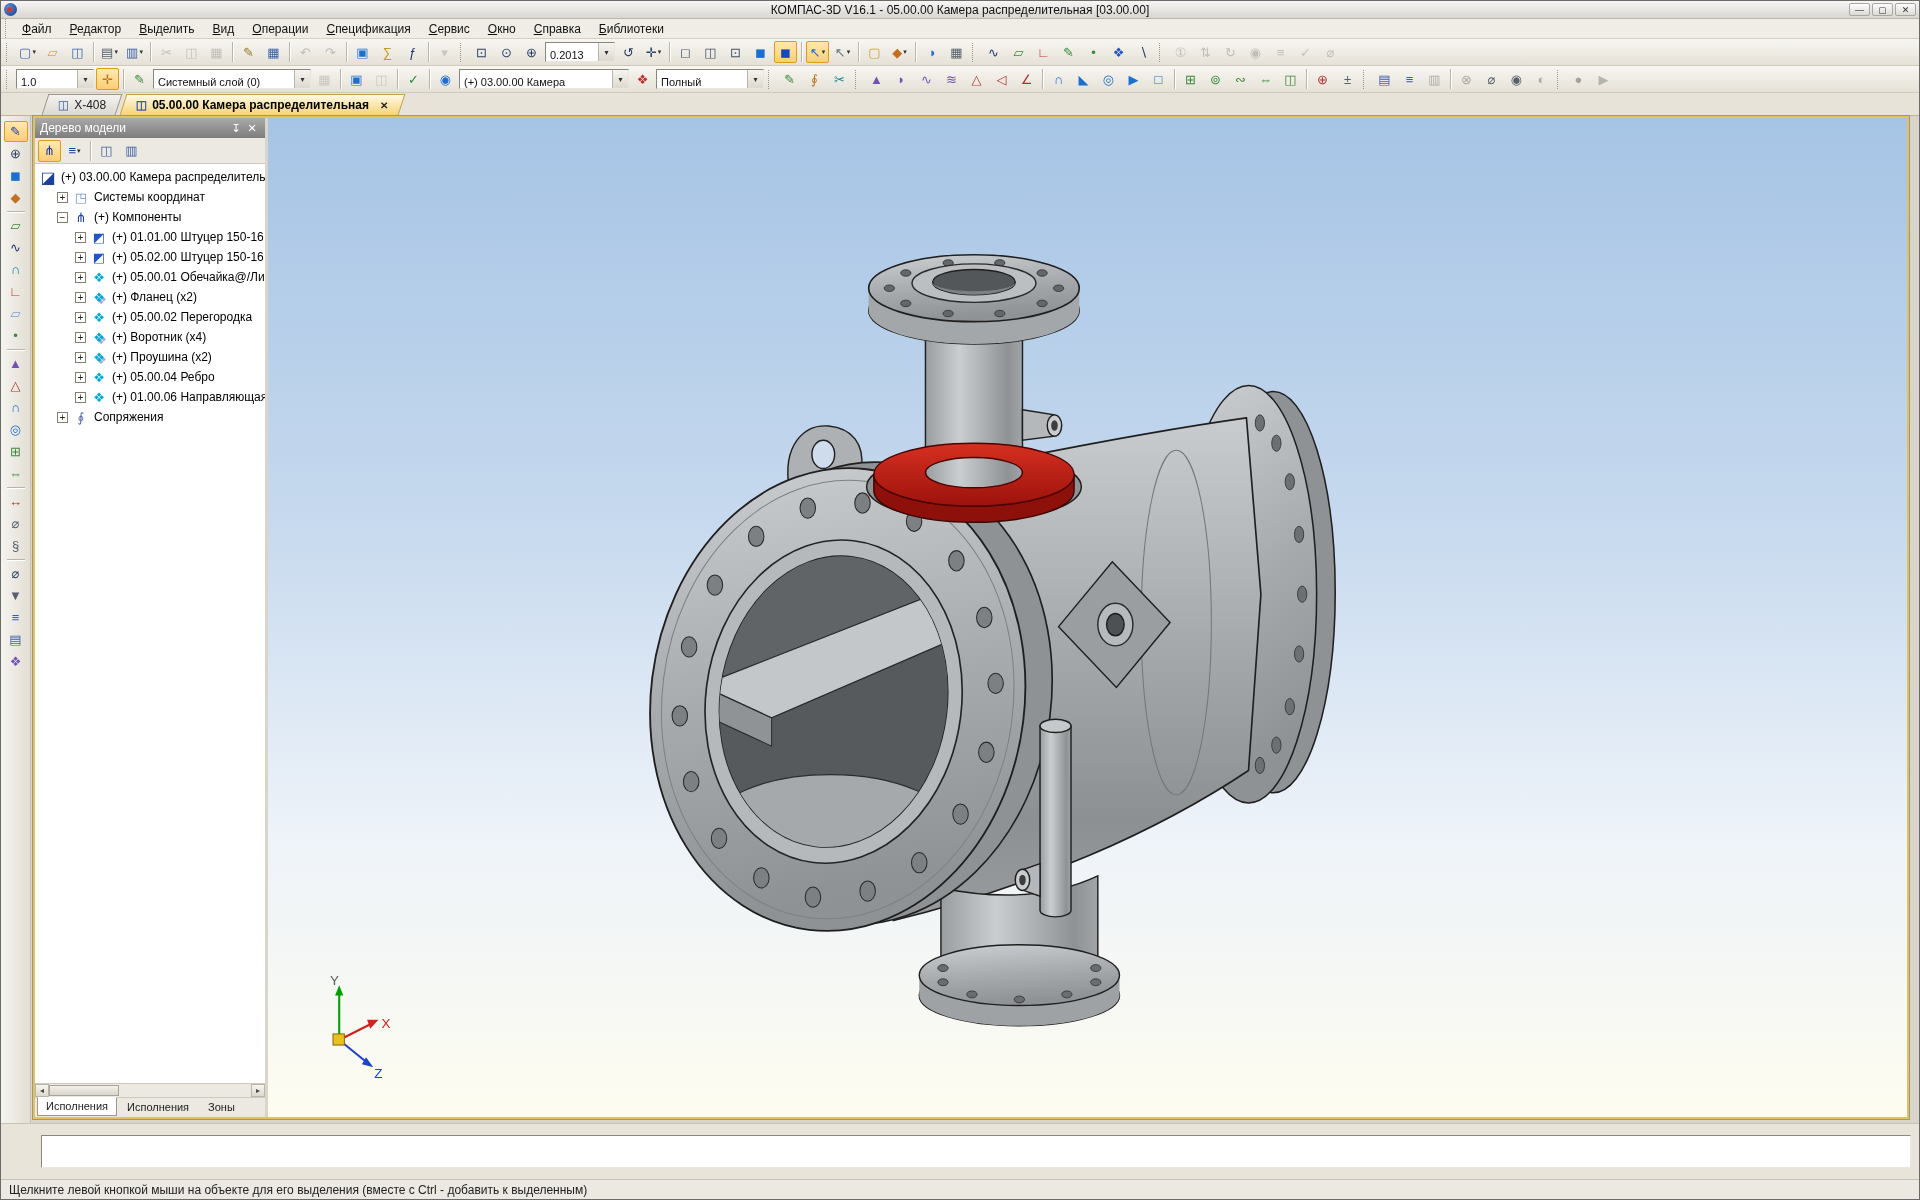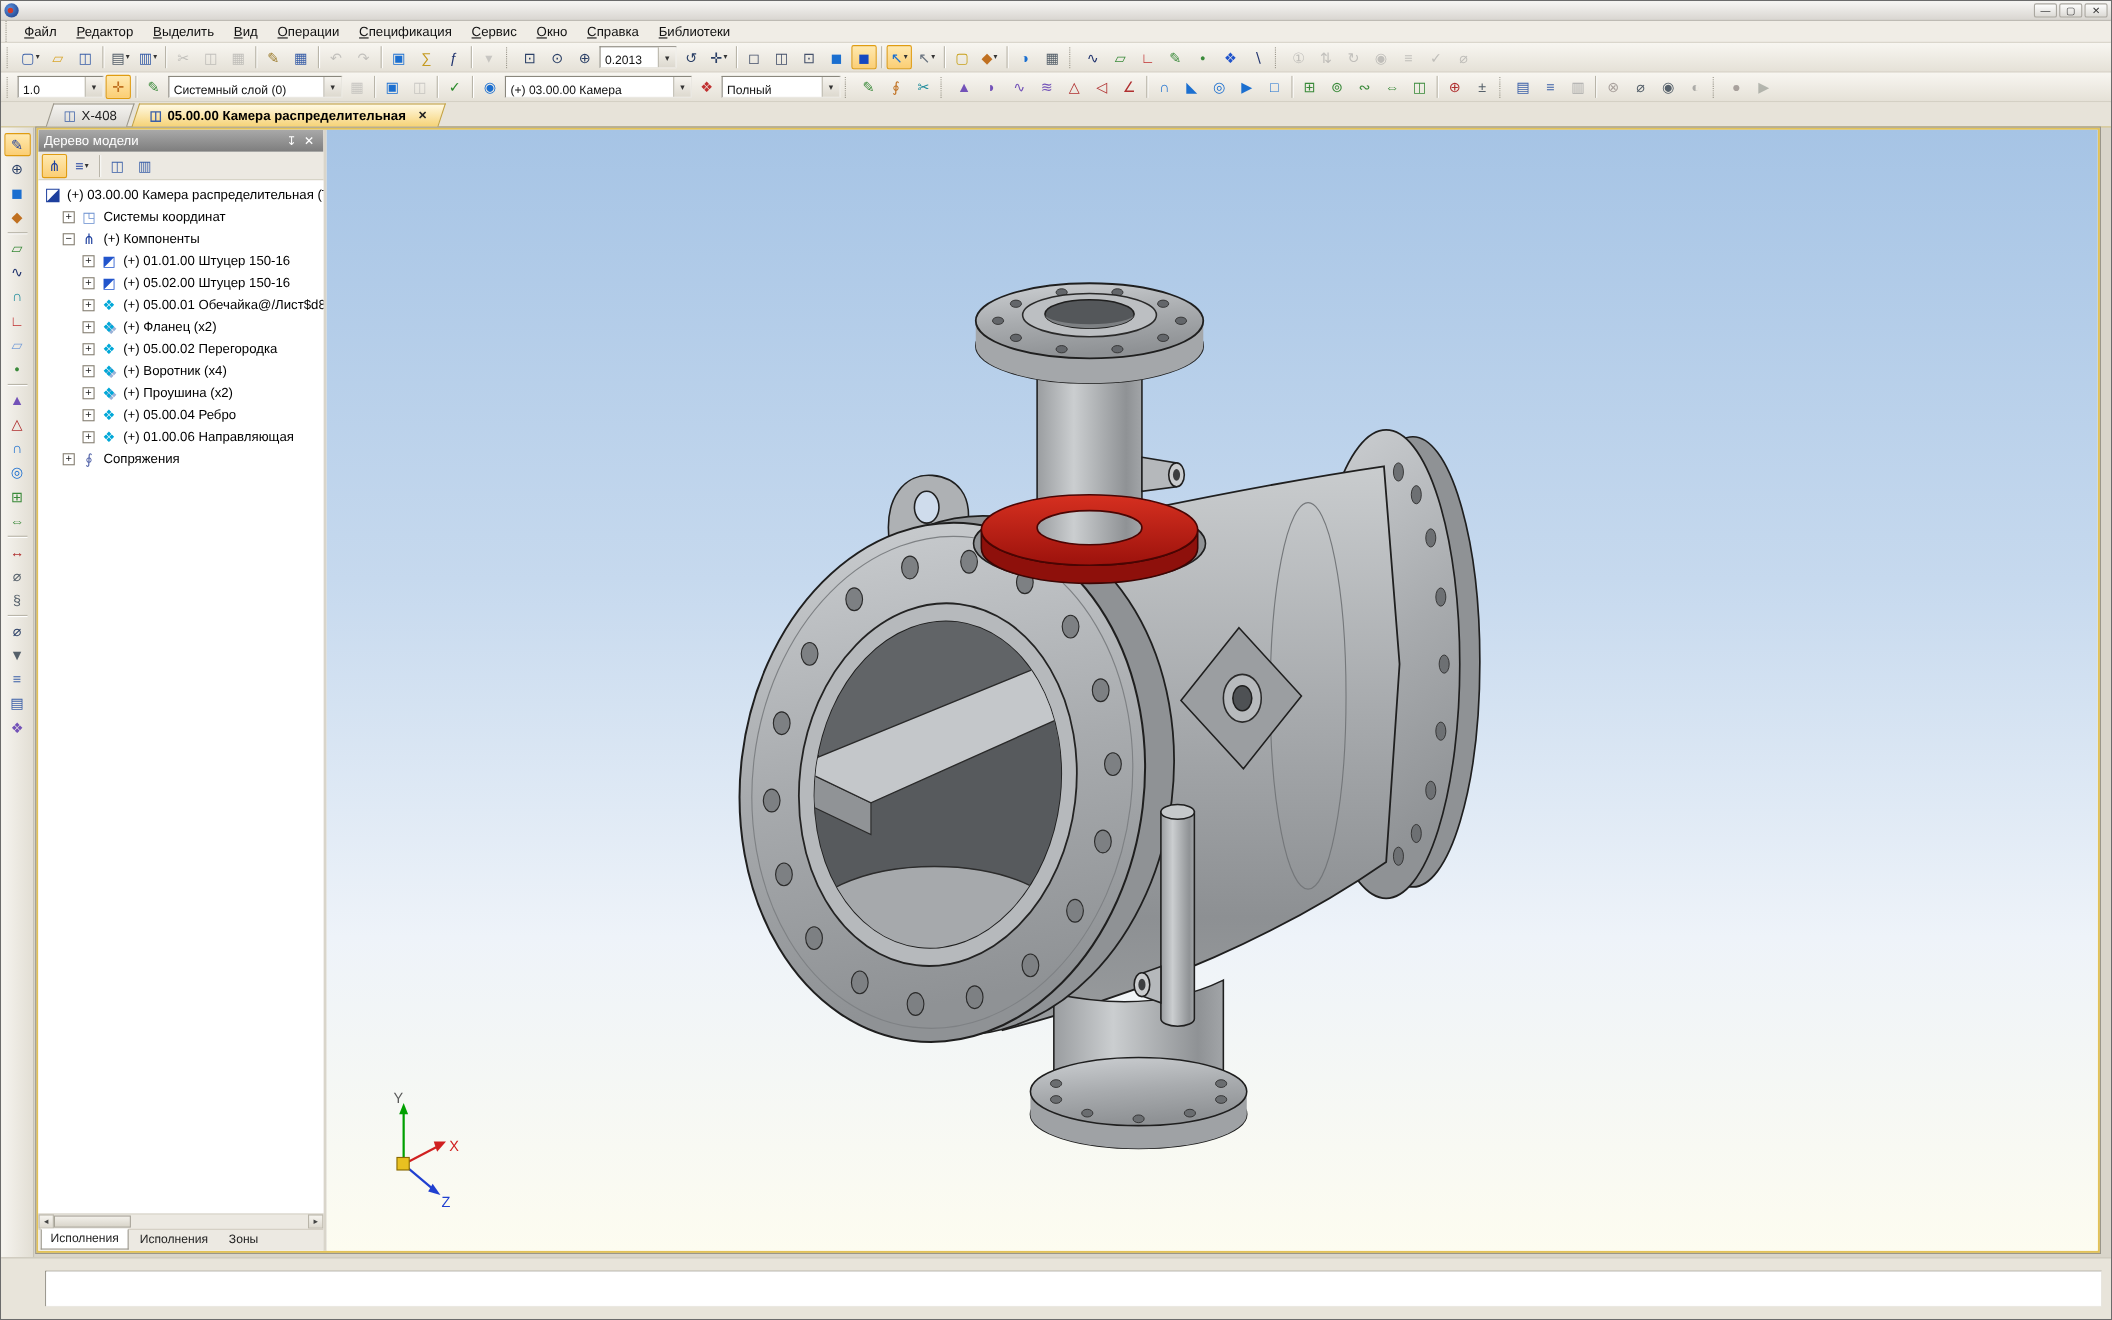--- a/index.html
+++ b/index.html
@@ -51,21 +51,21 @@
   .dtab-icon{font-size:12px;color:#3a5fa8;}
   .dtab-close{font-size:10px;color:#222;margin-left:6px;}
   
   .workspace{flex:1;display:flex;background:#d9d5ca;min-height:0;}
   .leftbar{width:30px;background:linear-gradient(90deg,#f6f4ef,#e2ded4);border-right:1px solid #c6c2b6;
            display:flex;flex-direction:column;align-items:center;padding-top:5px;gap:1px;flex:0 0 auto;overflow:hidden;}
   .leftbar .tbtn{width:24px;height:21px;}
   .docwin{flex:1;margin:0 10px 4px 2px;border:2px solid #e3c257;outline:1px solid #9a968a;display:flex;
           background:#fff;min-width:0;min-height:0;}
   
-  .treepanel{width:259px;display:flex;flex-direction:column;flex:0 0 auto;background:#fff;min-height:0;}
+  .treepanel{width:230px;display:flex;flex-direction:column;flex:0 0 auto;background:#fff;min-height:0;}
   .tree-head{height:20px;background:linear-gradient(#a9a9a9,#7d7d7d);display:flex;align-items:center;
              padding:0 5px;color:#fff;flex:0 0 auto;}
   .tree-title{flex:1;font-size:12px;}
   .tree-headbtn{width:16px;text-align:center;font-size:11px;color:#fff;}
   .tree-tools{height:26px;background:#ece9e2;border-bottom:1px solid #cfcabd;display:flex;align-items:center;
               padding-left:3px;gap:2px;flex:0 0 auto;}
   .treebody{flex:1;overflow:hidden;padding-top:3px;font-size:12px;position:relative;background:#fff;min-height:0;}
   .trow{height:20px;display:flex;align-items:center;white-space:nowrap;}
   .exp{width:11px;height:11px;border:1px solid #857f72;background:#fff;color:#222;font-size:10px;line-height:9px;
        text-align:center;margin:0 4px 0 0;flex:0 0 auto;}
@@ -96,20 +96,21 @@
 </style>
 </head>
 <body>
 
 <div class="app">
 
   <div class="titlebar">
     <span class="applogo">
         <i></i>
       </span>
+    <span class="title-text">КОМПАС-3D V16.1 - 05.00.00 Камера распределительная [03.00.00]</span>
     <span class="winbtns">
       <span class="winbtn">—</span>
       <span class="winbtn">▢</span>
       <span class="winbtn">✕</span>
     </span>
   </div>
 
   <div class="menubar">
     <span class="thandle"></span>
   <span class="menu-item"><u>Ф</u>айл</span>
@@ -700,14 +701,17 @@
           </g>
         </svg>
       </div>
     </div>
   </div>
 
   <div class="prop-panel">
     <div class="prop-inset"></div>
   </div>
 
+  <div class="statusbar">
+    <span>Щелкните левой кнопкой мыши на объекте для его выделения (вместе с Ctrl - добавить к выделенным)</span>
+  </div>
 
 </div>
 
 </body></html>

